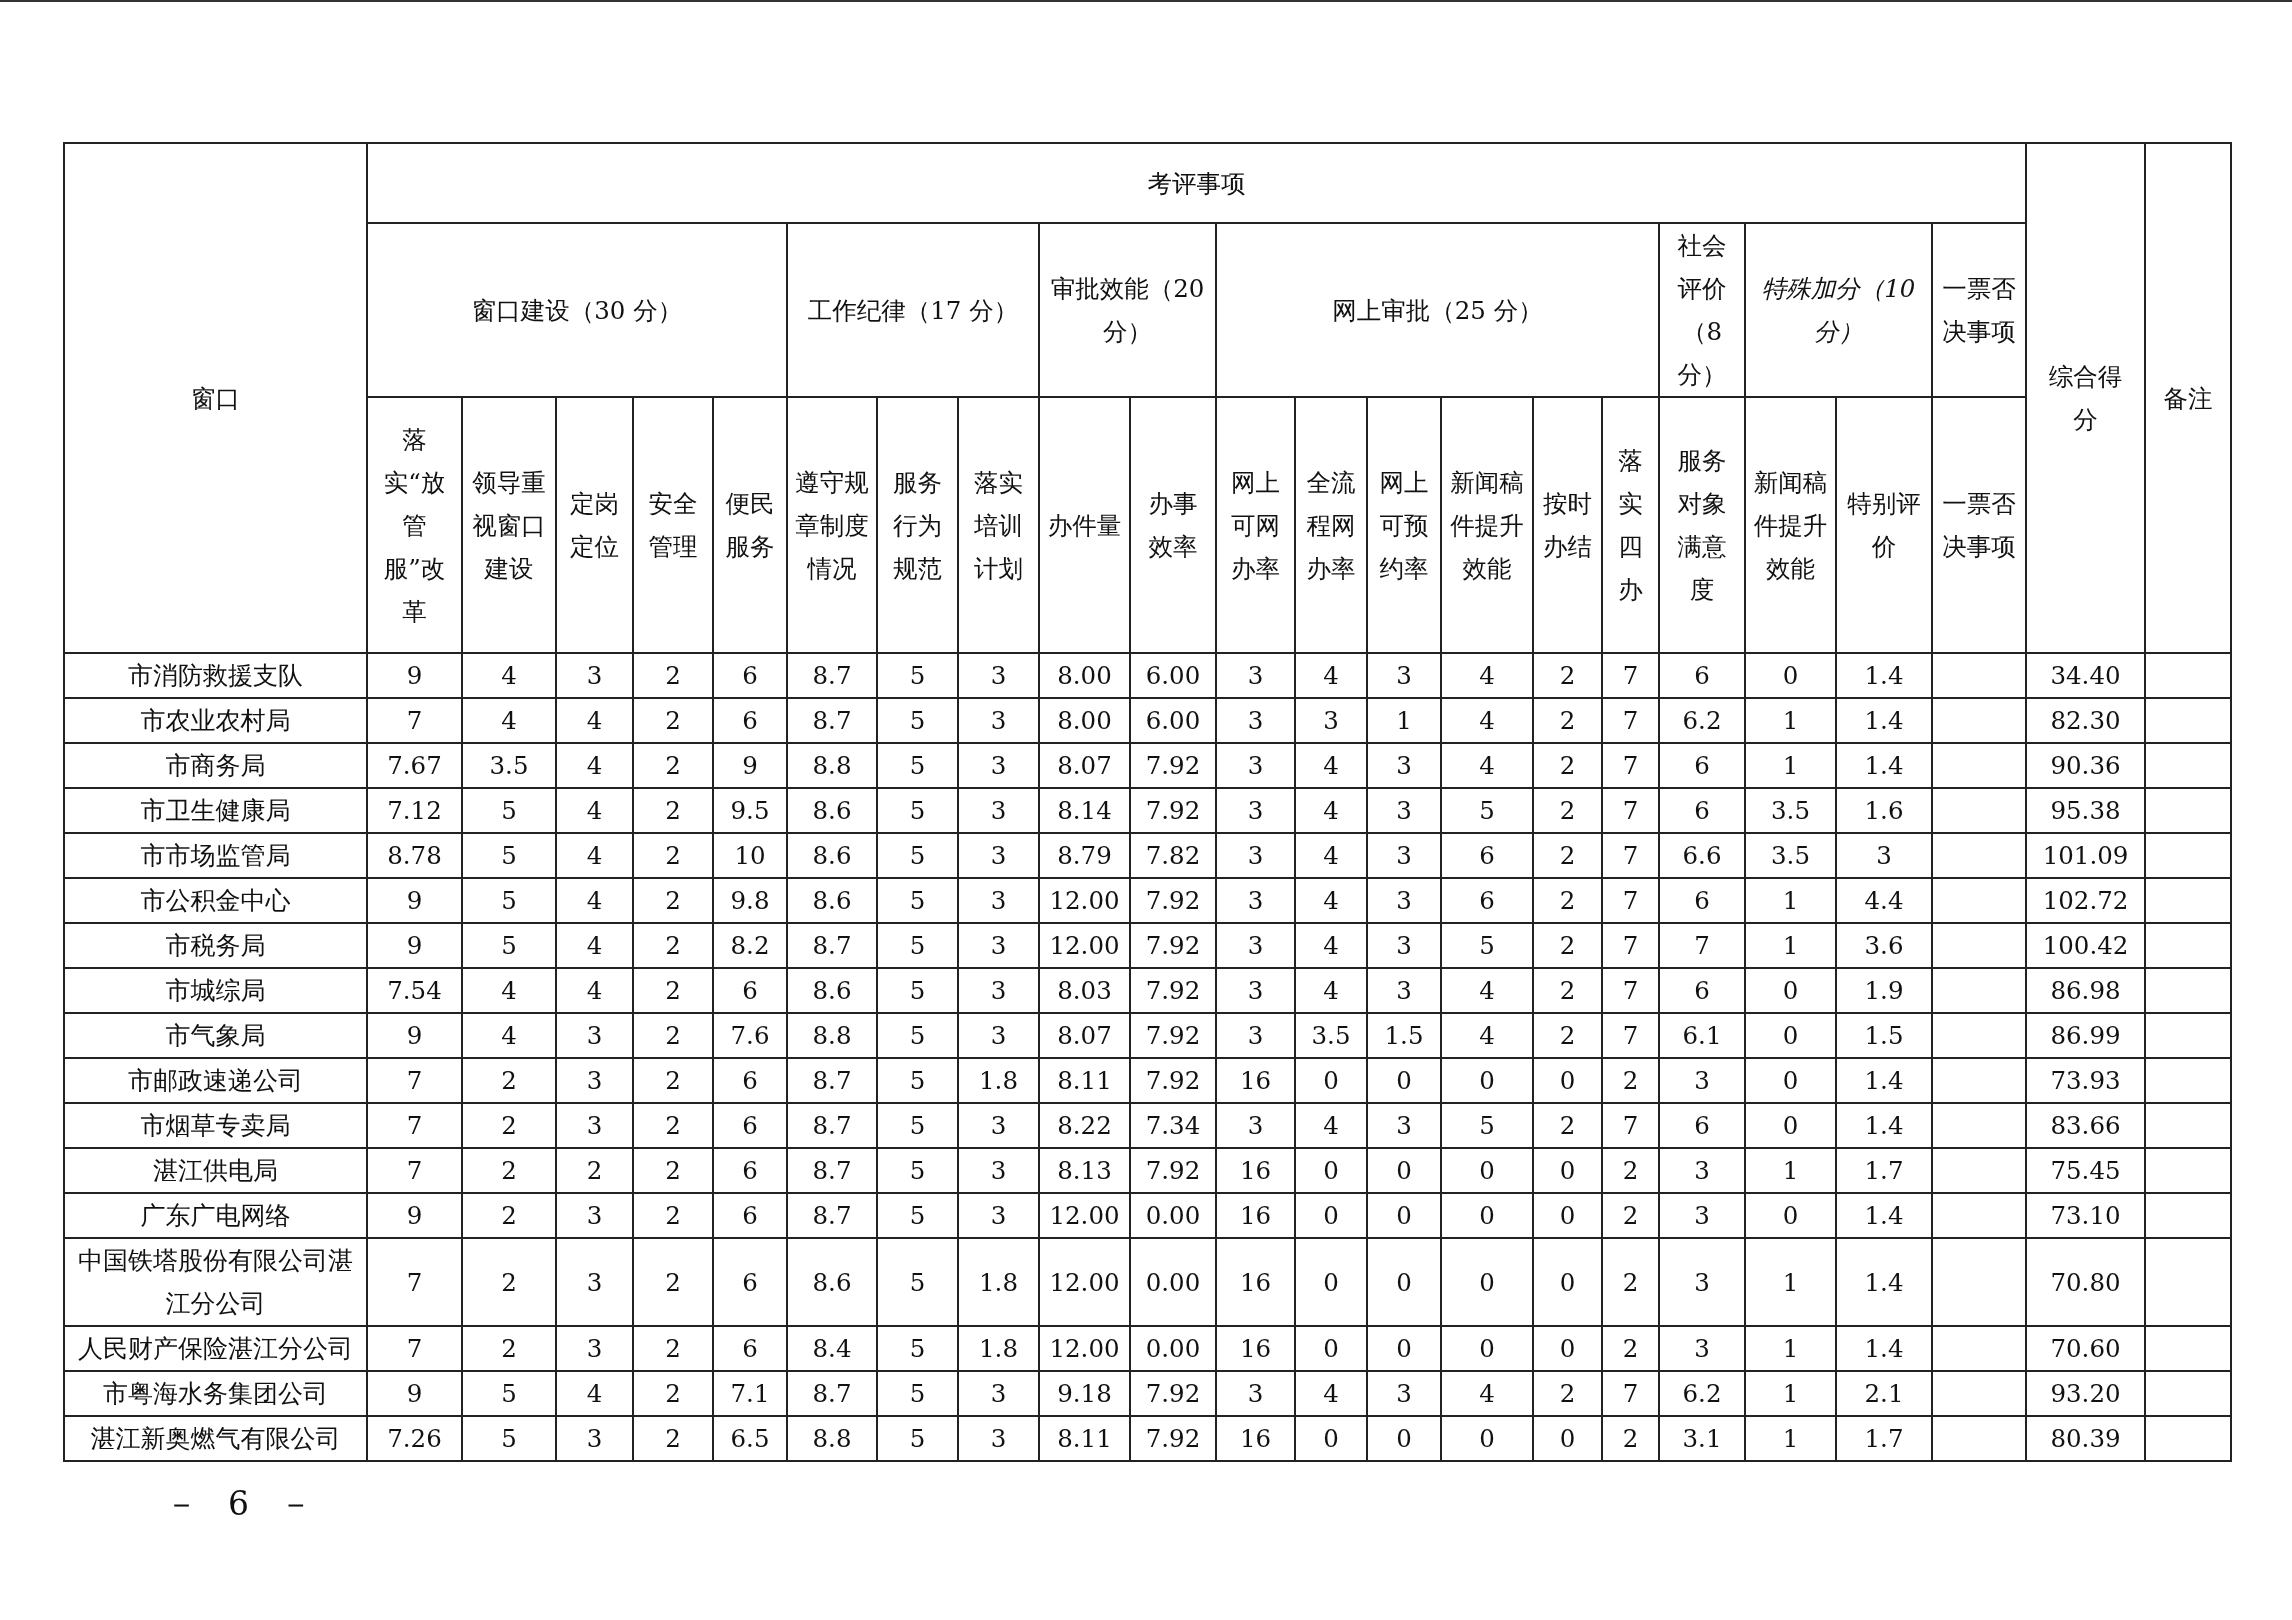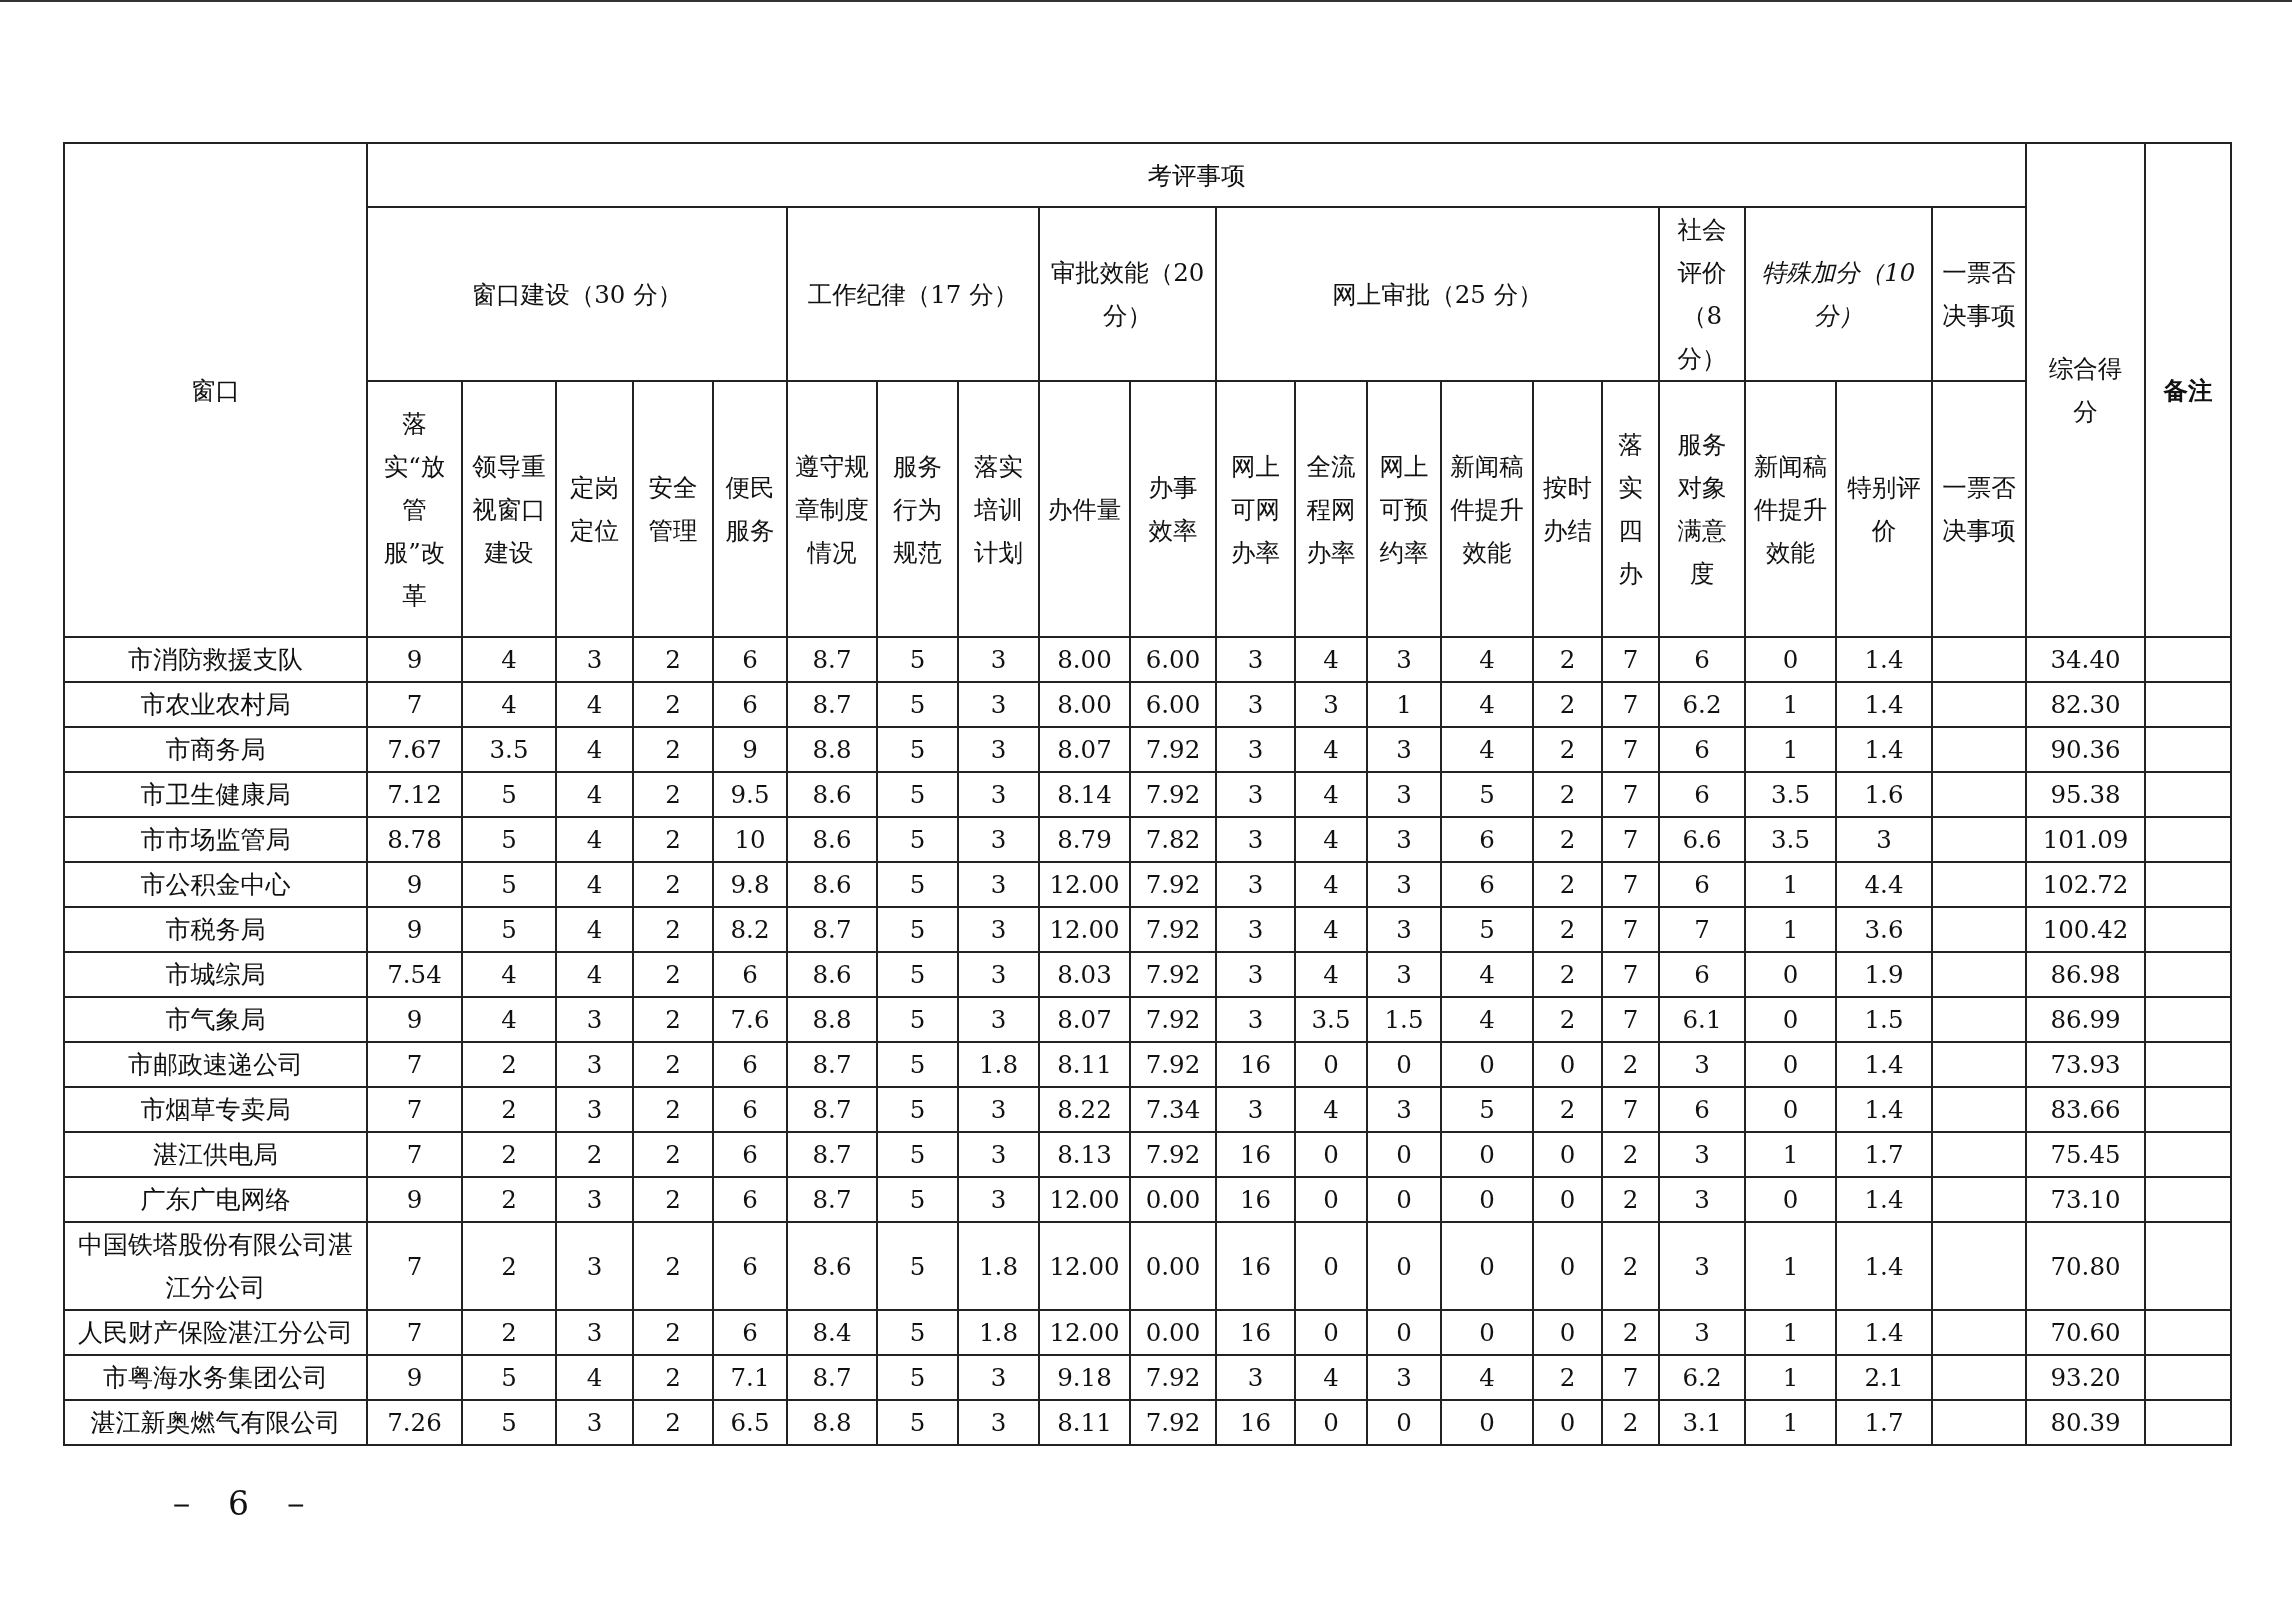--- a/index.html
+++ b/index.html
@@ -5,21 +5,21 @@
   html, body { margin: 0; padding: 0; background: #ffffff; }
   body { width: 2293px; height: 1620px; position: relative; overflow: hidden;
          font-family: "DejaVu Serif", "Liberation Serif", serif; color: #111; }
   .topline { position: absolute; left: 0; top: 0; width: 2293px; height: 2px; background: #333; }
   table.score { position: absolute; left: 63px; top: 142px; border-collapse: collapse; table-layout: fixed; }
   table.score td { border: 2px solid #222; text-align: center; vertical-align: middle; padding: 0;
                    font-size: 24.5px; line-height: 43px; box-sizing: border-box; }
   table.score td.hdr { line-height: 43px; }
   table.score td.vert { line-height: 43px; padding: 0 5.9px; }
   table.score td.name { font-size: 25px; line-height: 43px; padding: 0 5.9px; }
-  tr.h1 td { height: 64px; }
+  tr.h1 td { height: 80px; }
   tr.h2 td { height: 170px; }
   tr.h3 td { height: 256px; }
   tr.dr td { height: 44px; line-height: 39px; }
   tr.dr.tall td { height: 86px; }
   .num { font-family: "DejaVu Serif", "Liberation Serif", serif; font-size: 23.5px; }
   .pagenum { position: absolute; left: 165px; top: 1482px; font-size: 33px; letter-spacing: 9.8px;
              font-family: "DejaVu Serif", "Liberation Serif", serif; }
 </style>
 </head>
 <body>
@@ -50,21 +50,21 @@
       <col style="width: 96px;">
       <col style="width: 94px;">
       <col style="width: 119px;">
       <col style="width: 86px;">
     </colgroup>
   <tbody id="tbody">
     <tr class="h1">
       <td rowspan="3" class="hdr">窗口</td>
       <td colspan="20" class="hdr">考评事项</td>
       <td rowspan="3" class="hdr" style="padding:0 17.6px;">综合得分</td>
-      <td rowspan="3" class="hdr" style="padding:0 13.7px;font-weight:bold;">备注</td>
+      <td rowspan="3" class="hdr" style="padding:0 13.7px;">备注</td>
     </tr>
     <tr class="h2" id="group-row">
         <td colspan="5" class="hdr">窗口建设（30 分）</td>
         <td colspan="3" class="hdr">工作纪律（17 分）</td>
         <td colspan="2" class="hdr" style="padding: 0px 7.8px; margin-left: 44px;">审批效能（20 分）</td>
         <td colspan="6" class="hdr">网上审批（25 分）</td>
         <td colspan="1" class="hdr" style="padding: 0px 7.8px; text-align: center;">社会评价（8 分）</td>
         <td colspan="2" class="hdr" style="padding: 0px 7.8px; font-style: italic;">特殊加分（10 分）</td>
         <td colspan="1" class="hdr" style="padding: 0px 7.8px;">一票否决事项</td>
       </tr>

